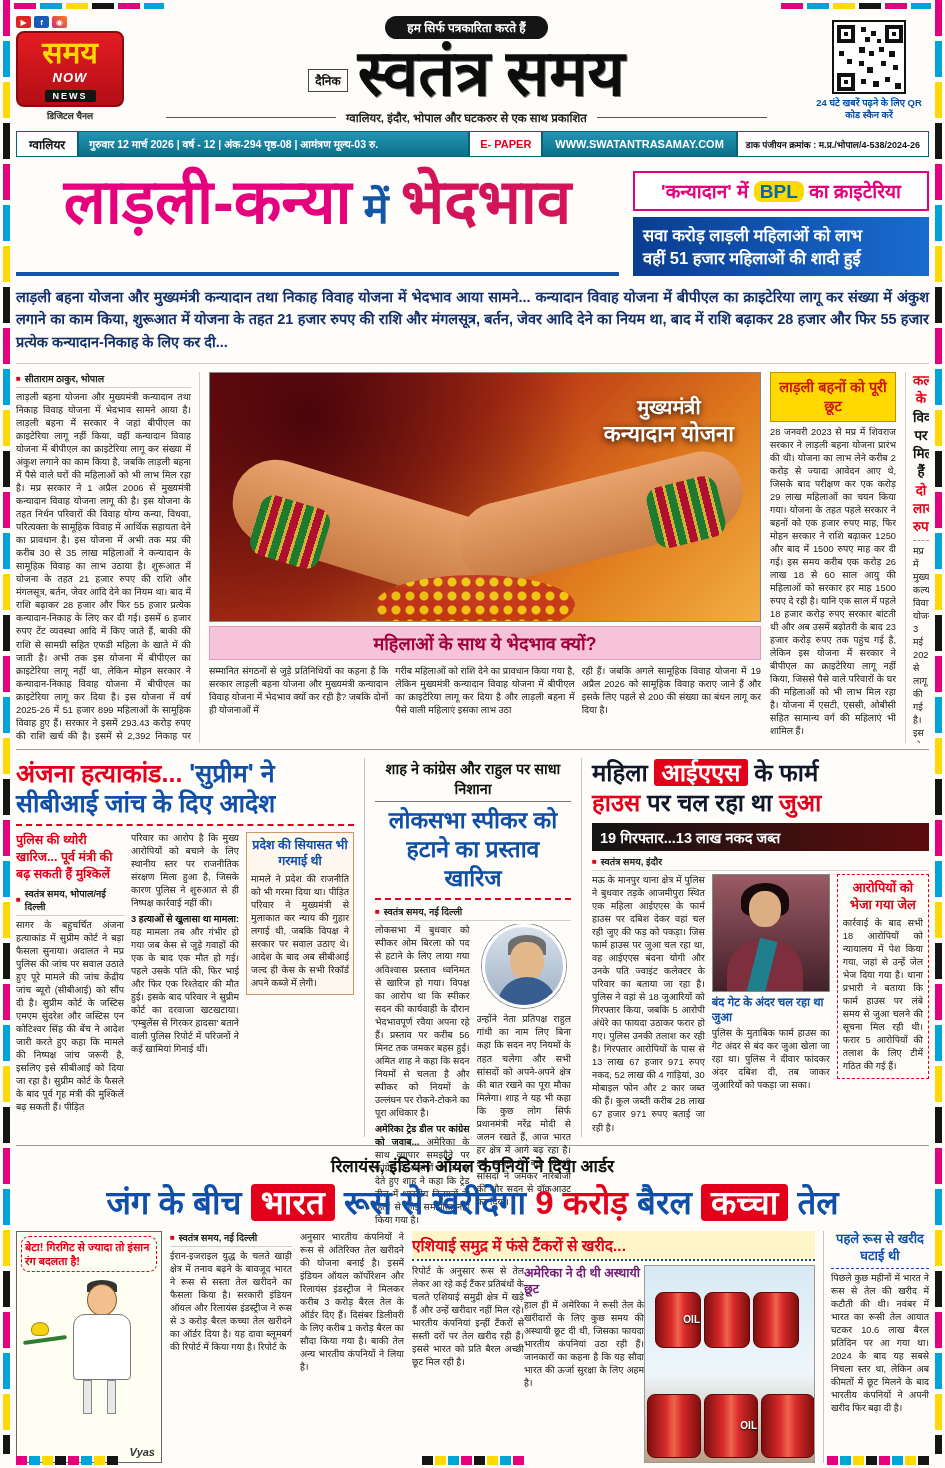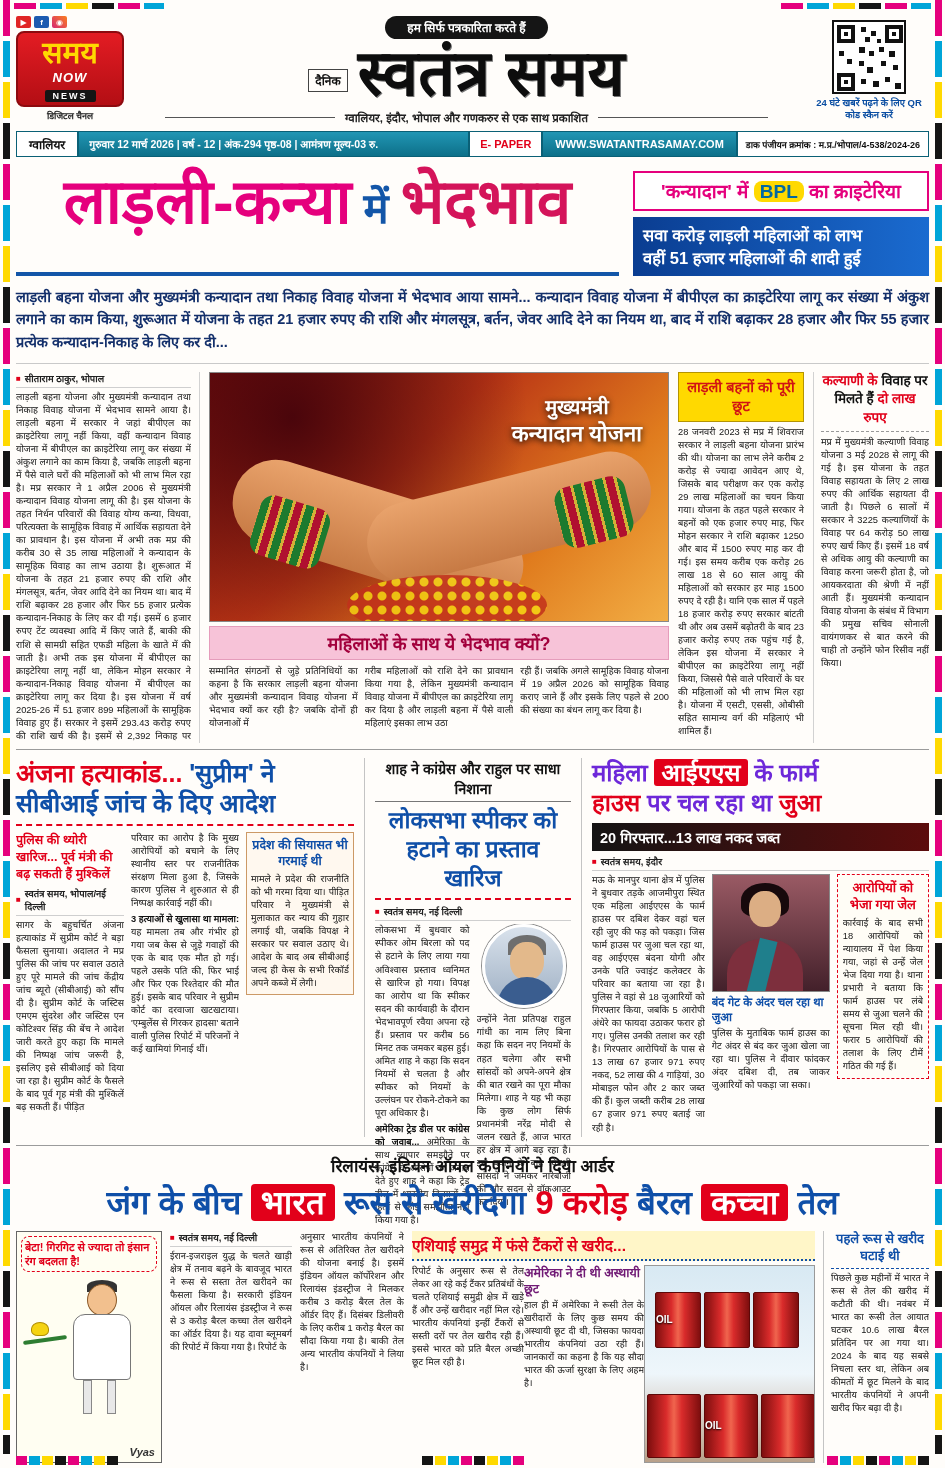--- a/index.html
+++ b/index.html
@@ -52,21 +52,21 @@
 .kbox .bpl{background:#ffd900;color:#0369a1;padding:0 6px;border-radius:8px}
 .bluebox{margin-top:6px;background:linear-gradient(90deg,#0a3d91,#1a6bd0);color:#fff;font-size:16.5px;font-weight:800;padding:7px 10px;line-height:1.35}
 
 .lede{margin-top:10px;font-size:14.5px;font-weight:bold;color:#14306b;line-height:1.55;text-align:justify;border-bottom:1px solid #c9c9c9;padding-bottom:10px}
 
 .main-row{display:flex;gap:9px;margin-top:8px;height:378px;border-bottom:1px solid #9b9b9b;padding-bottom:6px}
 .byline{display:flex;gap:4px;align-items:center;font-size:9.5px;font-weight:bold;color:#222;border-bottom:1px solid #cfcfcf;padding-bottom:2px;margin-bottom:3px}
 .bl-bullet{color:#e2001a;font-size:8px}
 .bt{font-size:9.3px;line-height:1.4;text-align:justify;color:#161616;overflow:hidden}
 .main-left{width:184px;flex:none;border-right:1px solid #d2d2d2;padding-right:8px;overflow:hidden}
-.main-center{width:460px;flex:none;display:flex;flex-direction:column}
+.main-center{width:552px;flex:none;display:flex;flex-direction:column}
 .photo{position:relative;height:250px;overflow:hidden;border:1px solid #888;background:radial-gradient(circle at 18% 18%,rgba(60,0,10,.85),rgba(60,0,10,0) 55%),linear-gradient(135deg,#7e120e,#b93415 40%,#e07c1e 72%,#f2ae45)}
 .hand{position:absolute;border-radius:44px;background:linear-gradient(#e9a36c,#c77a44)}
 .hand1{width:300px;height:86px;left:18px;top:118px;transform:rotate(17deg)}
 .hand2{width:290px;height:80px;right:14px;top:104px;transform:rotate(-14deg)}
 .bangles{position:absolute;width:72px;height:62px;border-radius:14px;background:repeating-linear-gradient(90deg,#1d7a2e 0 8px,#d4af37 8px 11px,#b01030 11px 19px,#d4af37 19px 22px)}
 .bg1{left:44px;top:128px;transform:rotate(17deg)}
 .bg2{right:38px;top:108px;transform:rotate(-14deg)}
 .garland{position:absolute;bottom:-14px;left:30%;width:200px;height:60px;border-radius:50%;background:radial-gradient(circle,#f5d312 0 4px,transparent 5px) 0 0/14px 14px,#c2311b;opacity:.85}
 .ph-overlay{position:absolute;top:22px;right:26px;text-align:center;color:#fff;font-weight:800;text-shadow:0 2px 6px rgba(0,0,0,.85);line-height:1.25}
 .ph-overlay .o1{font-size:20px;display:block}
@@ -92,21 +92,21 @@
 .lead-in{font-weight:800;color:#111}
 .infobox{border:1px solid #c96;background:#fff8ef;padding:4px;margin-bottom:4px}
 .infobox .ib-h{color:#0f4fa8;font-weight:800;font-size:12.5px;text-align:center;line-height:1.3;margin-bottom:3px}
 .kicker2{font-size:14.5px;font-weight:800;text-align:center;border-bottom:1px solid #777;padding-bottom:3px;margin-bottom:4px}
 .s2-hl{font-size:23px;font-weight:800;color:#0f4fa8;text-align:center;line-height:1.25;border-bottom:2px dashed #e2001a;padding-bottom:6px;margin-bottom:5px}
 .avatar{position:relative;width:84px;height:84px;border-radius:50%;overflow:hidden;background:linear-gradient(#d9e2ec,#9fb0c4);border:3px solid #fff;box-shadow:0 0 0 1px #8a8a8a;margin:0 auto 5px}
 .av-hair{position:absolute;top:8px;left:23px;width:38px;height:20px;border-radius:50% 50% 0 0;background:#6e6e6e}
 .av-face{position:absolute;top:15px;left:25px;width:34px;height:38px;border-radius:46%;background:#e3b98b}
 .av-body{position:absolute;bottom:-6px;left:12px;width:60px;height:34px;border-radius:30px 30px 0 0;background:#3a5d8f}
 .s3-hl{font-size:24px;font-weight:800;line-height:1.25;margin-bottom:5px}
-.s3-hl .blue{color:#6d28d9}.s3-hl .red{color:#e2001a}
+.s3-hl .blue{color:#0f172a}.s3-hl .red{color:#e2001a}
 .s3-hl .redbox{background:#e2001a;color:#fff;padding:0 7px;border-radius:3px}
 .s3-bar{background:linear-gradient(90deg,#141414,#5c0c0c);color:#fff;font-size:14.5px;font-weight:800;padding:4px 8px;margin-bottom:4px}
 .wphoto{position:relative;width:100%;height:118px;border:1px solid #888;overflow:hidden;background:linear-gradient(#9a5a64,#43202a)}
 .w-hair{position:absolute;top:8px;left:28px;width:48px;height:34px;border-radius:50% 50% 30% 30%;background:#17090c}
 .w-face{position:absolute;top:16px;left:36px;width:32px;height:36px;border-radius:46%;background:#dcae84}
 .w-body{position:absolute;bottom:-4px;left:14px;width:76px;height:56px;border-radius:34px 34px 0 0;background:#7d2f3d}
 .w-sash{position:absolute;bottom:-4px;left:40px;width:18px;height:56px;background:#1f7f8c;transform:rotate(14deg)}
 .wcap{color:#0f4fa8;font-weight:800;font-size:11.5px;line-height:1.3;margin:3px 0 2px}
 .jailbox{border:1.5px dashed #e2001a;padding:5px 5px;background:#fffdf6}
 .jb-h{color:#e2001a;font-weight:800;font-size:13px;text-align:center;line-height:1.3;margin-bottom:3px}
@@ -132,21 +132,21 @@
 .oil-center{flex:1;display:flex;flex-direction:column;overflow:hidden}
 .mid-head{color:#e2001a;font-weight:800;font-size:15.5px;background:#fff6c8;border-bottom:2px dotted #0f4fa8;padding:3px 0;margin-bottom:4px}
 .oil-sub{display:flex;flex:1;overflow:hidden}
 .oil-mtext{width:112px;flex:none;overflow:hidden}
 .oil-us{width:120px;flex:none;overflow:hidden}
 .us-h{color:#701a75;font-weight:800;font-size:12.5px;line-height:1.3;margin-bottom:2px}
 .barrels{flex:1;position:relative;border:1px solid #999;background:linear-gradient(#d8e9f3,#eef6fb 55%,#b9a089 100%);overflow:hidden}
 .brow{position:absolute;display:flex;gap:3px}
 .brow.top{top:26px;left:10px}
 .brow.bot{bottom:4px;left:2px}
-.barrel{width:46px;height:56px;border-radius:2px;background:linear-gradient(90deg,#7e0e0e,#d92b2b 35%,#f0654e 50%,#d92b2b 65%,#7e0e0e),repeating-linear-gradient(180deg,rgba(255,255,255,.0) 0 14px,rgba(255,255,255,.35) 14px 16px);background-blend-mode:multiply;border:1px solid #5d0808;display:flex;align-items:center;justify-content:flex-start}
+.barrel{width:46px;height:56px;border-radius:8px;background:linear-gradient(90deg,#7e0e0e,#d92b2b 35%,#f0654e 50%,#d92b2b 65%,#7e0e0e),repeating-linear-gradient(180deg,rgba(255,255,255,.0) 0 14px,rgba(255,255,255,.35) 14px 16px);background-blend-mode:multiply;border:1px solid #5d0808;display:flex;align-items:center;justify-content:flex-end}
 .barrel.big{width:54px;height:64px}
 .barrel span{color:#fff;font-weight:800;font-size:10px;text-shadow:0 1px 2px #000}
 .oil-prev{width:106px;flex:none;border-left:1px solid #c4c4c4;padding-left:7px;overflow:hidden}
 .prev-h{color:#0f4fa8;font-weight:800;font-size:13px;text-align:center;line-height:1.3;border-bottom:1px dashed #0f4fa8;padding-bottom:3px;margin-bottom:3px}
 
 .footer-bars{position:absolute;bottom:3px;left:16px;right:16px;display:flex;justify-content:space-between}
 .bar-group{display:flex;gap:2px}
 .sq{width:11px;height:9px}
 .c1{background:#e5007d}.c2{background:#00a5d8}.c3{background:#ffd900}.c4{background:#151515}
 </style>
@@ -179,21 +179,21 @@
       </div>
 
       <div class="mast-center">
         <span class="ribbon">हम सिर्फ पत्रकारिता करते हैं</span>
         <div class="title-row">
           <span class="daily-box">दैनिक</span>
           <span class="paper-title">स्वतंत्र समय</span>
         </div>
         <div class="mast-sub">
           <span class="rule"></span>
-          <span class="t">ग्वालियर, इंदौर, भोपाल और गणकरुर से एक साथ प्रकाशित</span>
+          <span class="t">ग्वालियर, इंदौर, भोपाल और घटकरुर से एक साथ प्रकाशित</span>
           <span class="rule"></span>
         </div>
       </div>
 
       <div class="qr-wrap">
         <div class="qr-box">
           <svg width="66" height="66" viewBox="0 0 66 66">
             <rect x="0" y="0" width="18" height="18" fill="#111"></rect>
               <rect x="4" y="4" width="10" height="10" fill="#fff"></rect>
               <rect x="7" y="7" width="4" height="4" fill="#111"></rect>
@@ -364,21 +364,21 @@
 
       <div class="story3">
         <div class="s3-hl">
           <span class="blue">महिला</span>
           <span class="redbox">आईएएस</span>
           <span class="blue">के फार्म</span><br>
           <span class="red">हाउस</span>
           <span class="blue">पर चल रहा था</span>
           <span class="red">जुआ</span>
         </div>
-        <div class="s3-bar">20 गिरफ्तार...13 लाख नकद जब्त</div>
+        <div class="s3-bar">19 गिरफ्तार...13 लाख नकद जब्त</div>
         <div class="byline">
           <span class="bl-bullet">■</span>
           <span>स्वतंत्र समय, इंदौर</span>
         </div>
         <div class="s-cols">
           <div style="flex:1.1">
             <div class="bt">मऊ के मानपुर थाना क्षेत्र में पुलिस ने बुधवार तड़के आजमीपुरा स्थित एक महिला आईएएस के फार्म हाउस पर दबिश देकर वहां चल रही जुए की फड़ को पकड़ा। जिस फार्म हाउस पर जुआ चल रहा था, वह आईएएस बंदना योगी और उनके पति ज्वाइंट कलेक्टर के परिवार का बताया जा रहा है। पुलिस ने वहां से 18 जुआरियों को गिरफ्तार किया, जबकि 5 आरोपी अंधेरे का फायदा उठाकर फरार हो गए। पुलिस उनकी तलाश कर रही है। गिरफ्तार आरोपियों के पास से 13 लाख 67 हजार 971 रुपए नकद, 52 लाख की 4 गाड़ियां, 30 मोबाइल फोन और 2 कार जब्त की हैं। कुल जब्ती करीब 28 लाख 67 हजार 971 रुपए बताई जा रही है।</div>
           </div>
           <div style="flex:1.15">
             <div class="wphoto">

